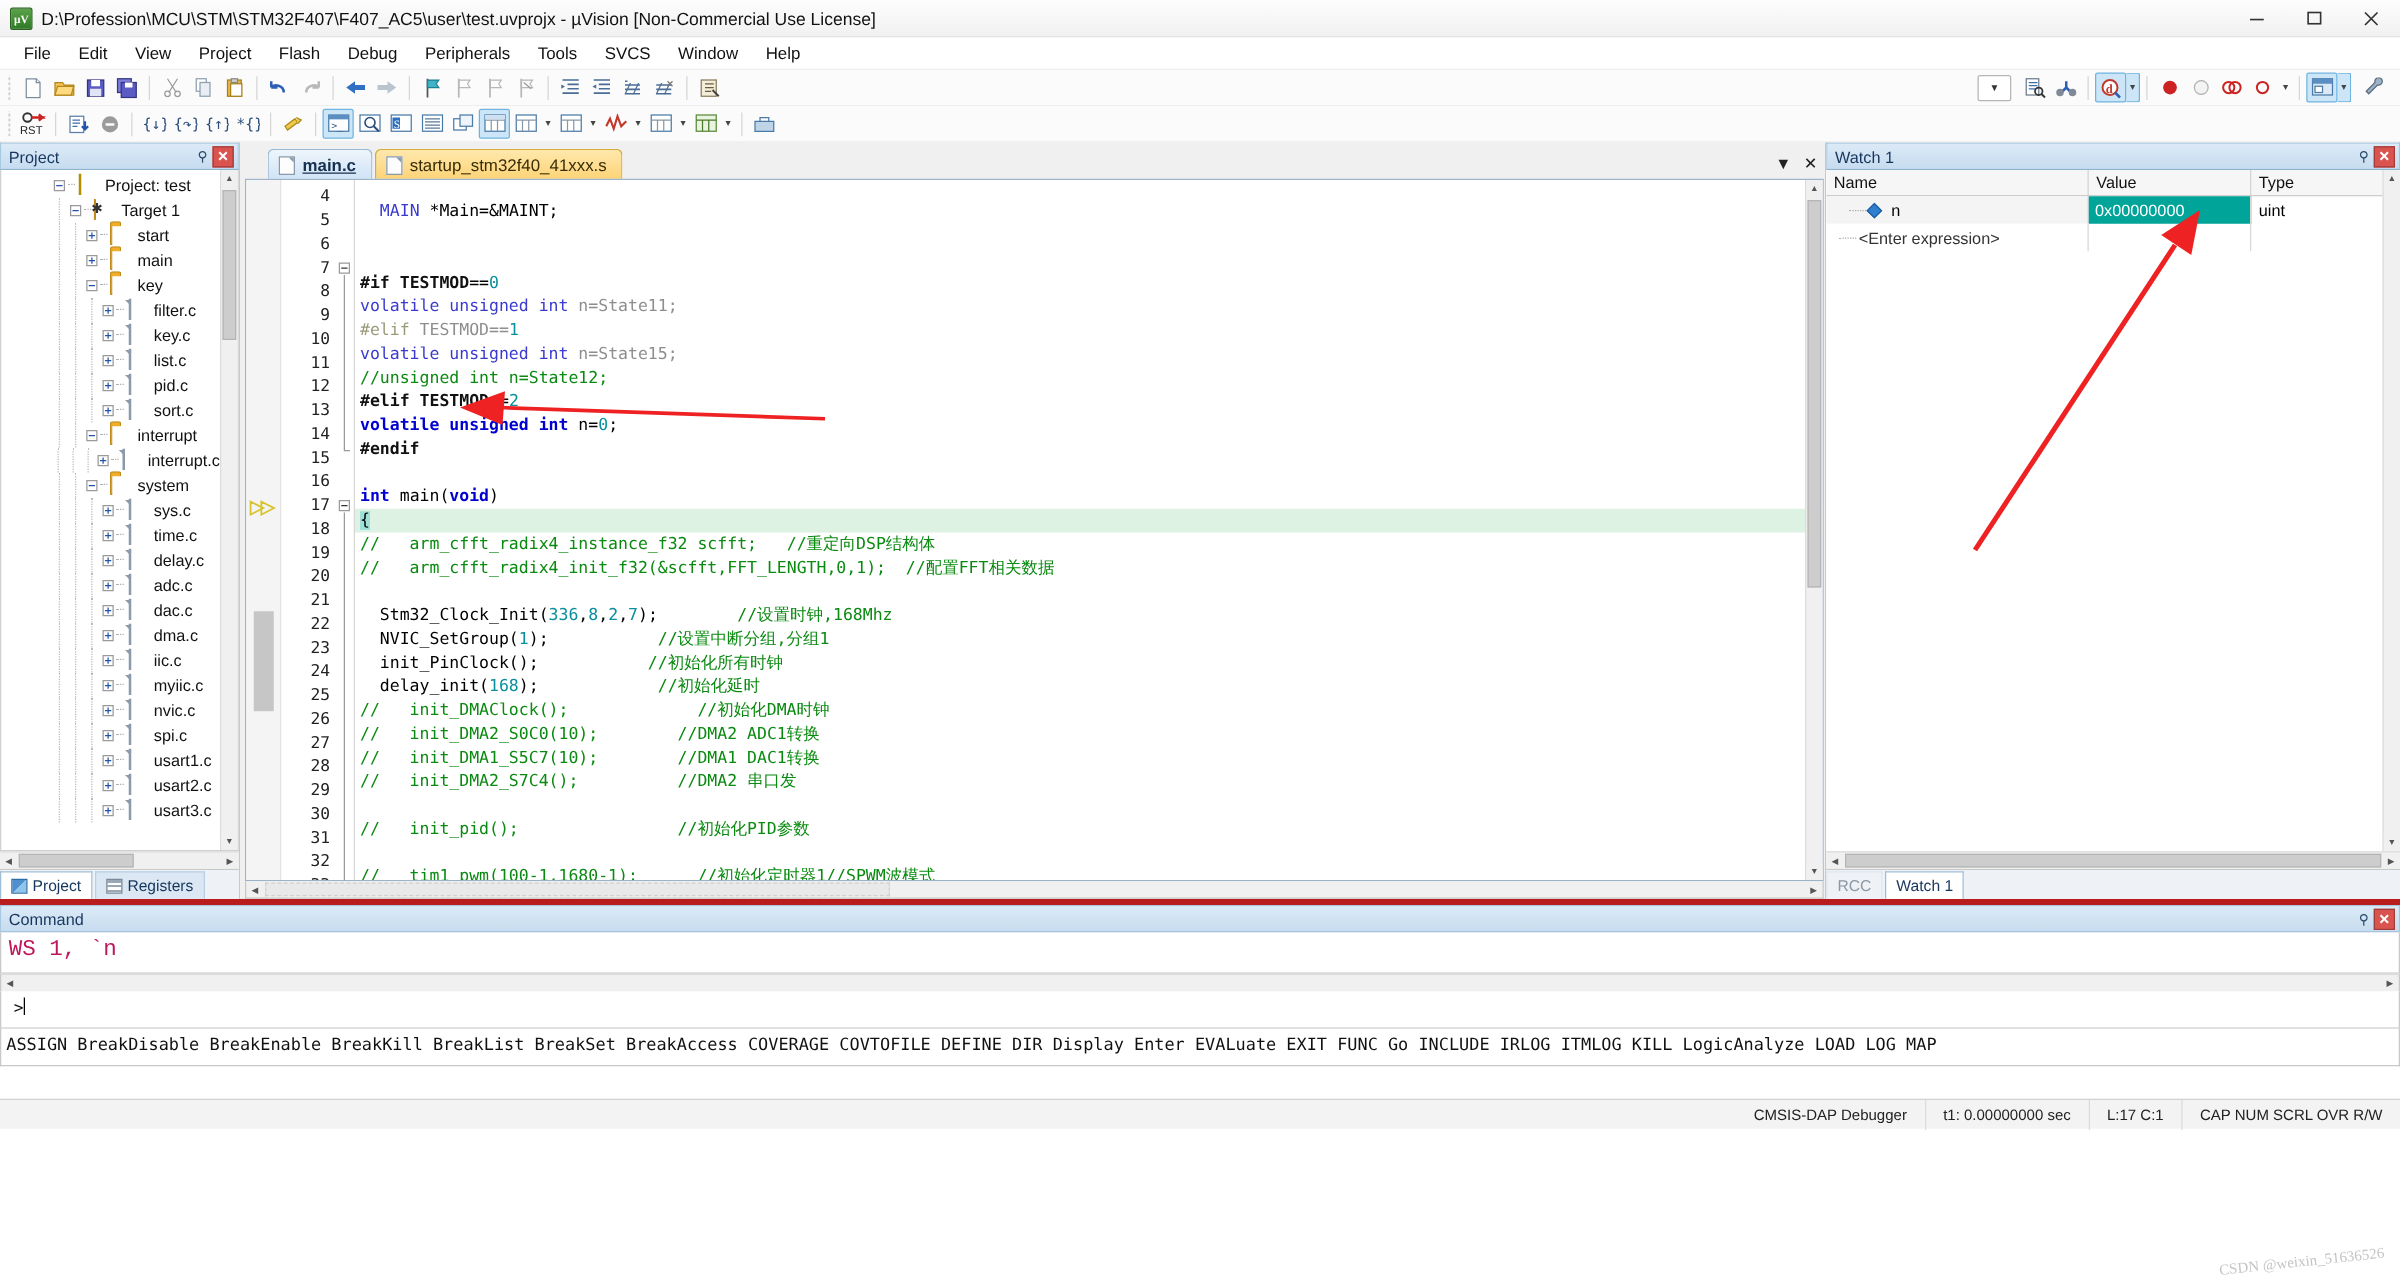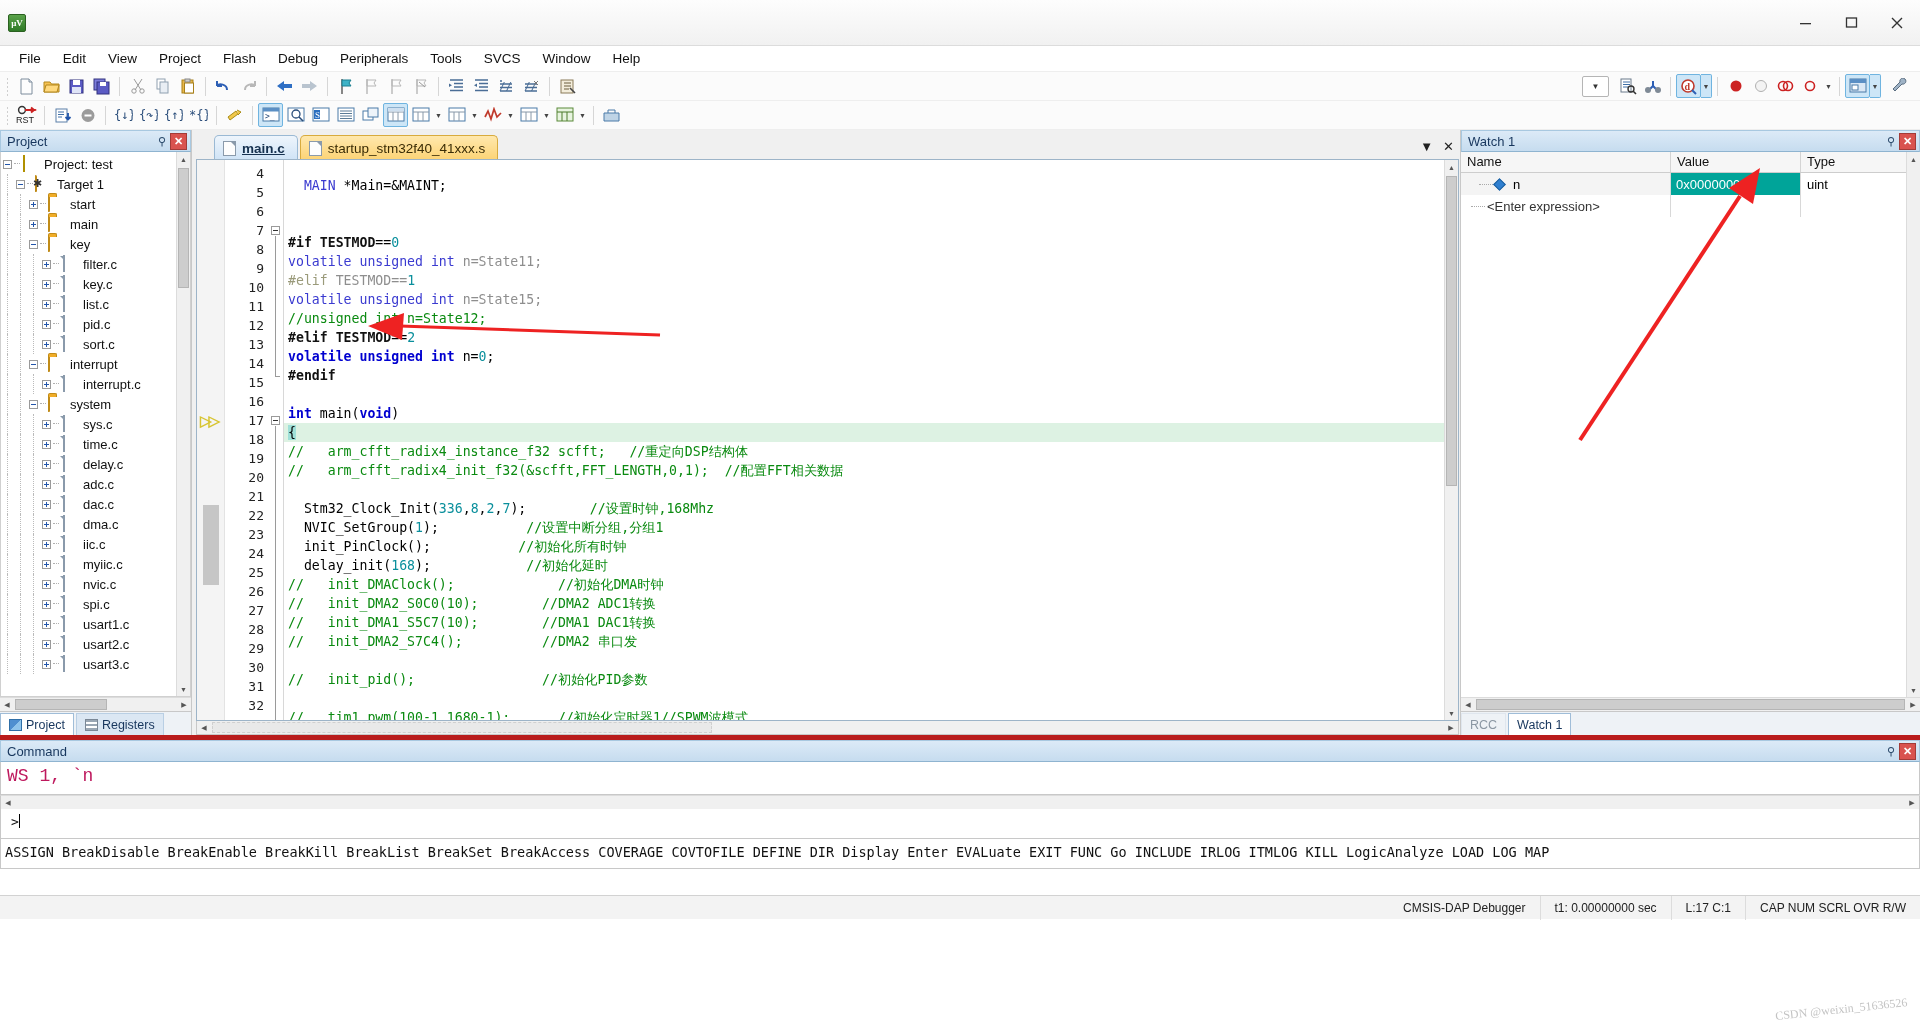--- a/index.html
+++ b/index.html
@@ -6,21 +6,21 @@
   html, body {
     margin: 0; padding: 0;
     width: 1920px; height: 1021px;
     overflow: hidden;
     font-family: "Liberation Sans", sans-serif;
     font-size: 13px;
     background: #ffffff;
   }
   
   #titlebar {
-    height: 46px; display: flex; align-items: center;
+    height: 30px; display: flex; align-items: center;
     background: linear-gradient(#fdfdfd, #f1f1f1);
     border-bottom: 1px solid #dcdcdc;
     text-align: right;
   }
   #app-icon {
     width: 18px; height: 18px; margin: 0 7px 0 8px;
     background: linear-gradient(#5aa24a, #2f7a27);
     border: 1px solid #2a6020; border-radius: 2px;
     color: #fff; font-size: 9px; font-weight: bold;
     display: flex; align-items: center; justify-content: center;
@@ -102,21 +102,21 @@
   #tree-wrap {
     flex: 1; position: relative; overflow: hidden;
     background: #fff; border: 1px solid #d0d0d0; border-top: none;
   }
   #tree {
     position: absolute; top: 2px; left: 0; right: 14px; bottom: 0;
     overflow: hidden; font-size: 13px;
   }
   .tree-row {
     height: 20px; display: flex; align-items: center;
-    white-space: nowrap; color: #111;
+    white-space: nowrap; color: #111; padding-left: 40px;
   }
   .tw { width: 13px; height: 20px; display: flex; align-items: center; justify-content: center; }
   .tw-box {
     width: 9px; height: 9px; border: 1px solid #9a9a9a;
     background: #fefefe; position: relative;
   }
   .tw-box::before {
     content: ''; position: absolute; left: 1px; top: 3px;
     width: 5px; height: 1px; background: #2255aa;
   }
@@ -368,20 +368,21 @@
     position: absolute; right: 12px; bottom: 4px;
     font-size: 12px; color: #b9b9b9; font-family: "Liberation Serif", serif;
     transform: rotate(-6deg); opacity: .85;
   }
 </style>
 </head>
 <body>
 
 <div id="titlebar">
   <div id="app-icon">µV</div>
+  <div id="title-text">D:\Profession\MCU\STM\STM32F407\F407_AC5\user\test.uvprojx - µVision  [Non-Commercial Use License]</div>
   <div id="win-buttons">
     <div class="winbtn">
       <svg width="13" height="13" viewBox="0 0 13 13">
           <rect x="1" y="7" width="11" height="1.3" fill="#333"></rect>
         </svg>
     </div>
     <div class="winbtn">
       <svg width="13" height="13" viewBox="0 0 13 13">
           <rect x="1.5" y="2" width="10" height="9" fill="none" stroke="#333" stroke-width="1.3"></rect>
         </svg>

